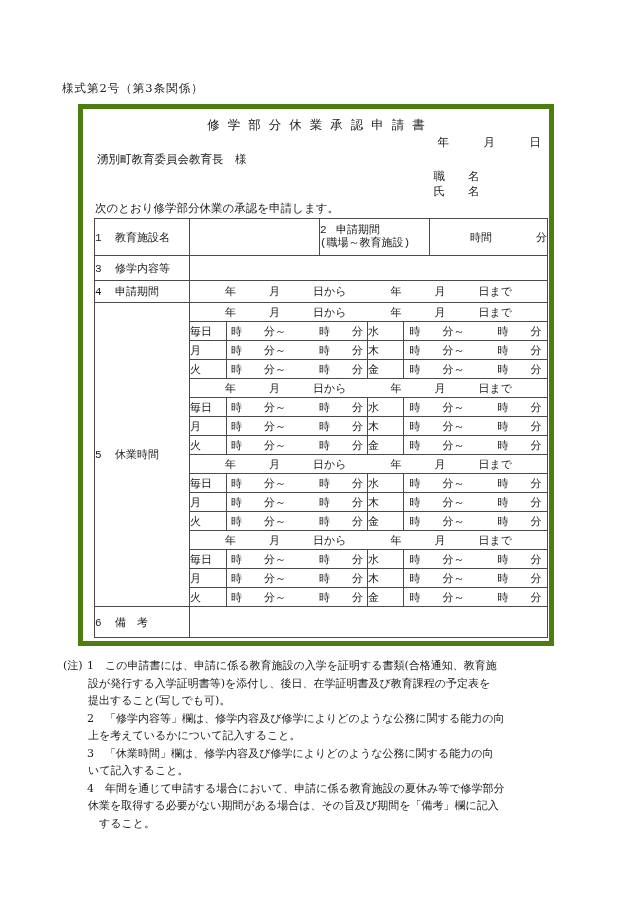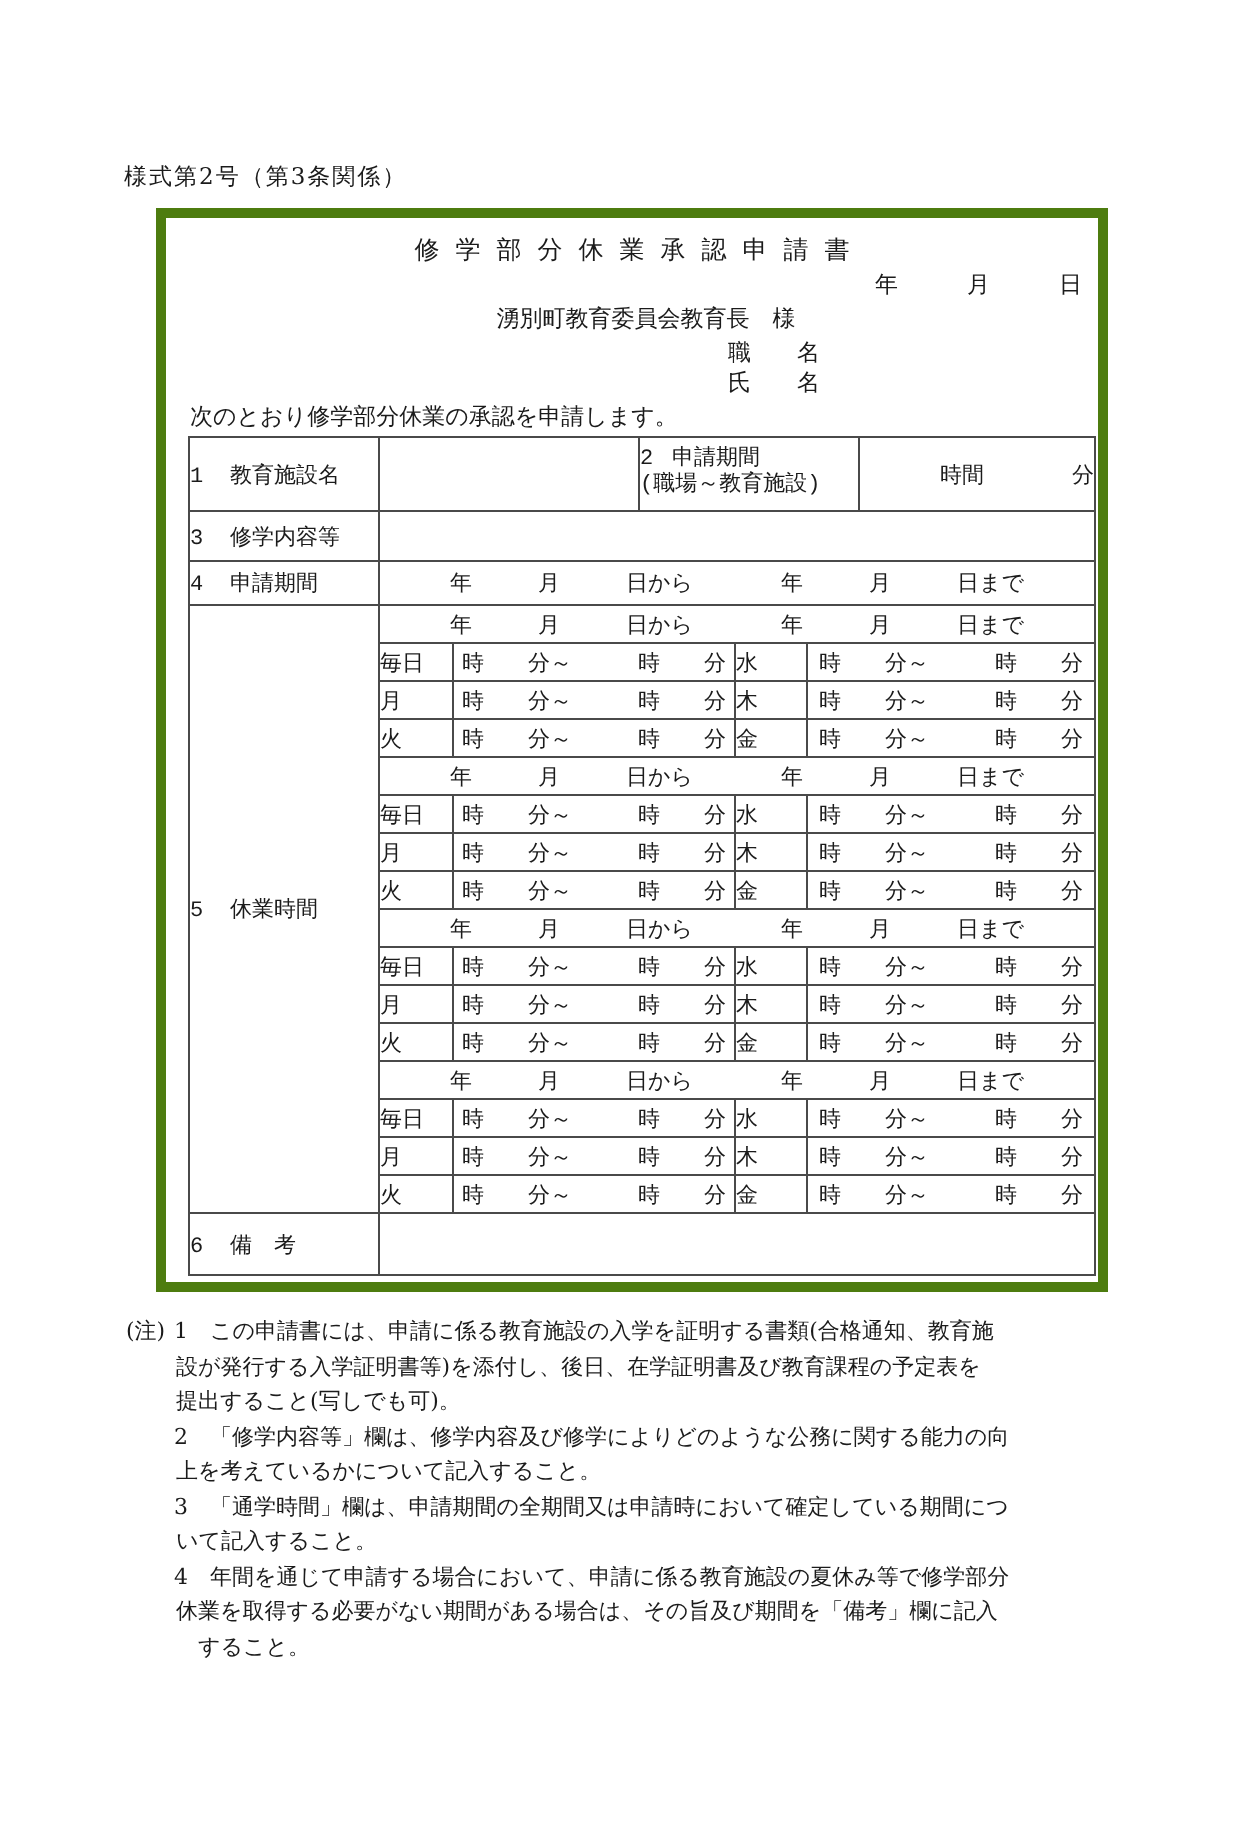--- a/index.html
+++ b/index.html
@@ -11,22 +11,22 @@
   .form-no { position:absolute; left:62px; top:81px; letter-spacing:1px; }
   .form-box {
     position:absolute; left:78px; top:104px; width:476px; height:542px;
     border:5px solid #4d7c0f; box-sizing:border-box;
   }
   .form-title {
     margin-top:8px; text-align:center; font-size:12.5px;
     letter-spacing:8px; text-indent:8px; line-height:15px;
   }
   .date-line { margin-top:3px; text-align:right; padding-right:8px; line-height:14px; }
-  .addressee { margin-top:3px; padding-left:14px; line-height:14px;text-align:center; }
-  .sign-block { margin-top:3px; margin-left:281px; }
+  .addressee { margin-top:3px; padding-left:14px; line-height:14px; }
+  .sign-block { margin-top:3px; margin-left:281px;text-align:center; }
   .sign-line { line-height:14.5px; }
   .intro { margin-top:3px; padding-left:12px; line-height:14px; }
 
   table.app-table {
     border-collapse:collapse; table-layout:fixed;
     margin-left:11px; margin-top:3px; font-size:11px;font-family:Liberation Mono, monospace;
   }
   table.app-table td {
     border:1px solid #4a4a4a; padding:0; vertical-align:middle;
     overflow:hidden; white-space:nowrap;
@@ -218,21 +218,21 @@
 設が発行する入学証明書等)を添付し、後日、在学証明書及び教育課程の予定表を
 提出すること(写しでも可)。</div>
     </div>
     <div class="note-item">
       <span class="note-no">2</span>
       <div class="note-lines">「修学内容等」欄は、修学内容及び修学によりどのような公務に関する能力の向
 上を考えているかについて記入すること。</div>
     </div>
     <div class="note-item">
       <span class="note-no">3</span>
-      <div class="note-lines">「通学時間」欄は、申請期間の全期間又は申請時において確定している期間につ
+      <div class="note-lines">「休業時間」欄は、修学内容及び修学によりどのような公務に関する能力の向
 いて記入すること。</div>
     </div>
     <div class="note-item">
       <span class="note-no">4</span>
       <div class="note-lines">年間を通じて申請する場合において、申請に係る教育施設の夏休み等で修学部分
 休業を取得する必要がない期間がある場合は、その旨及び期間を「備考」欄に記入
 　すること。</div>
     </div>
   </div>
 

